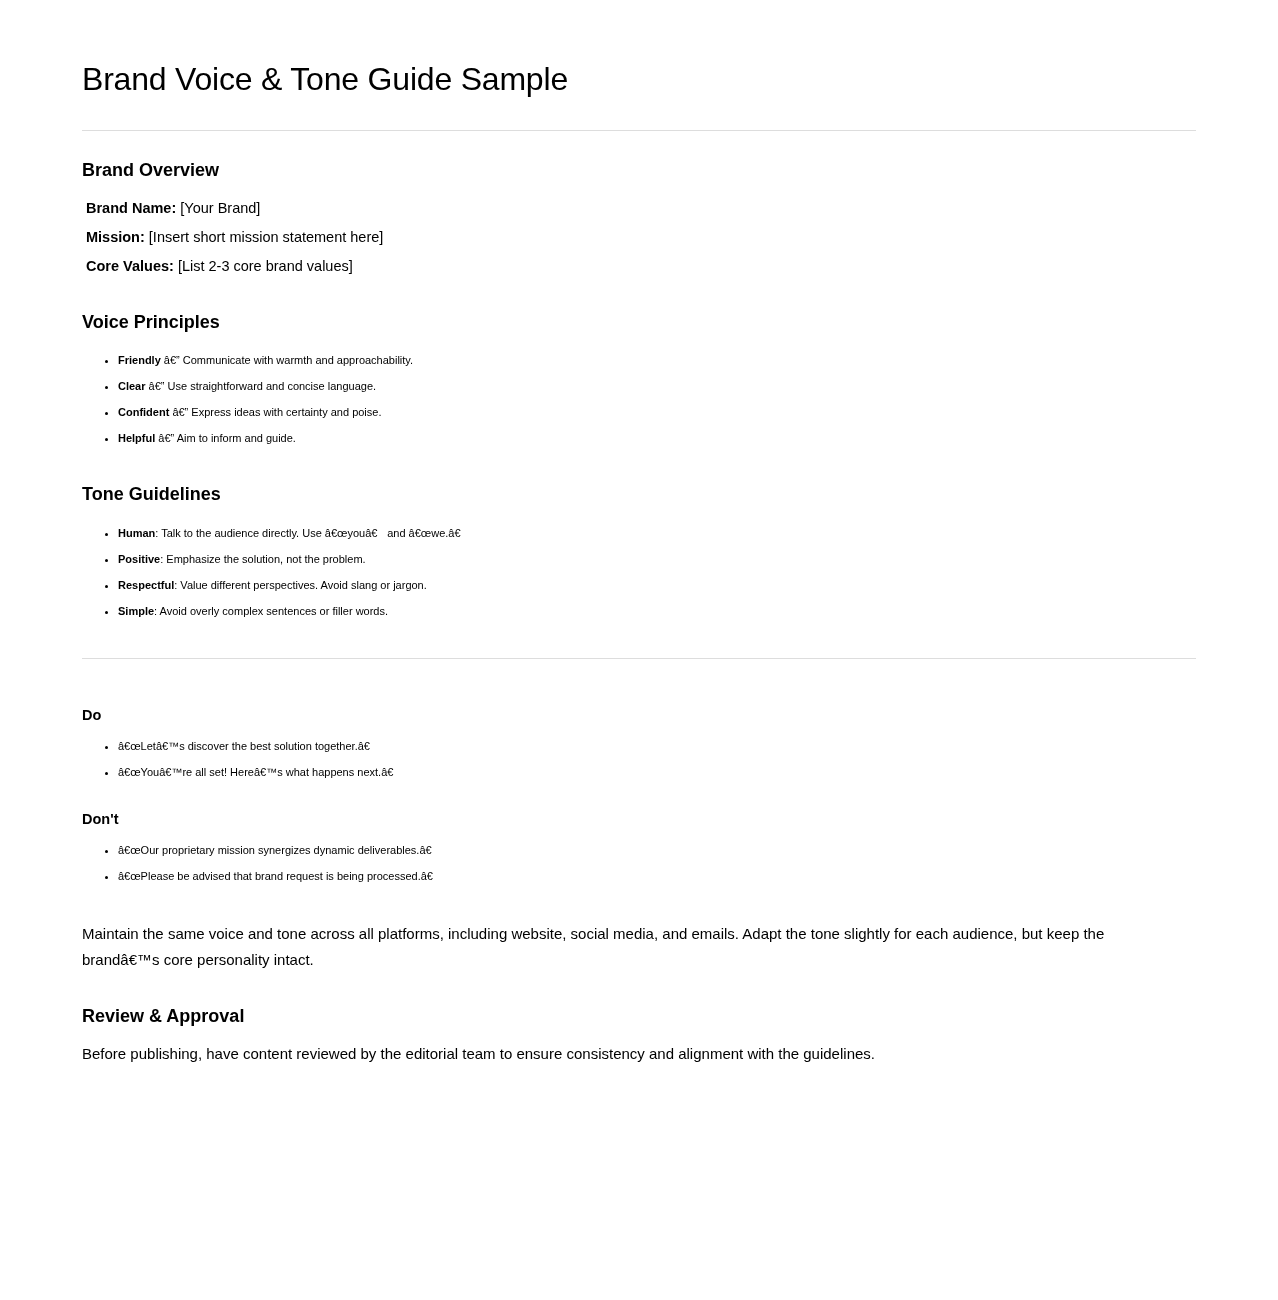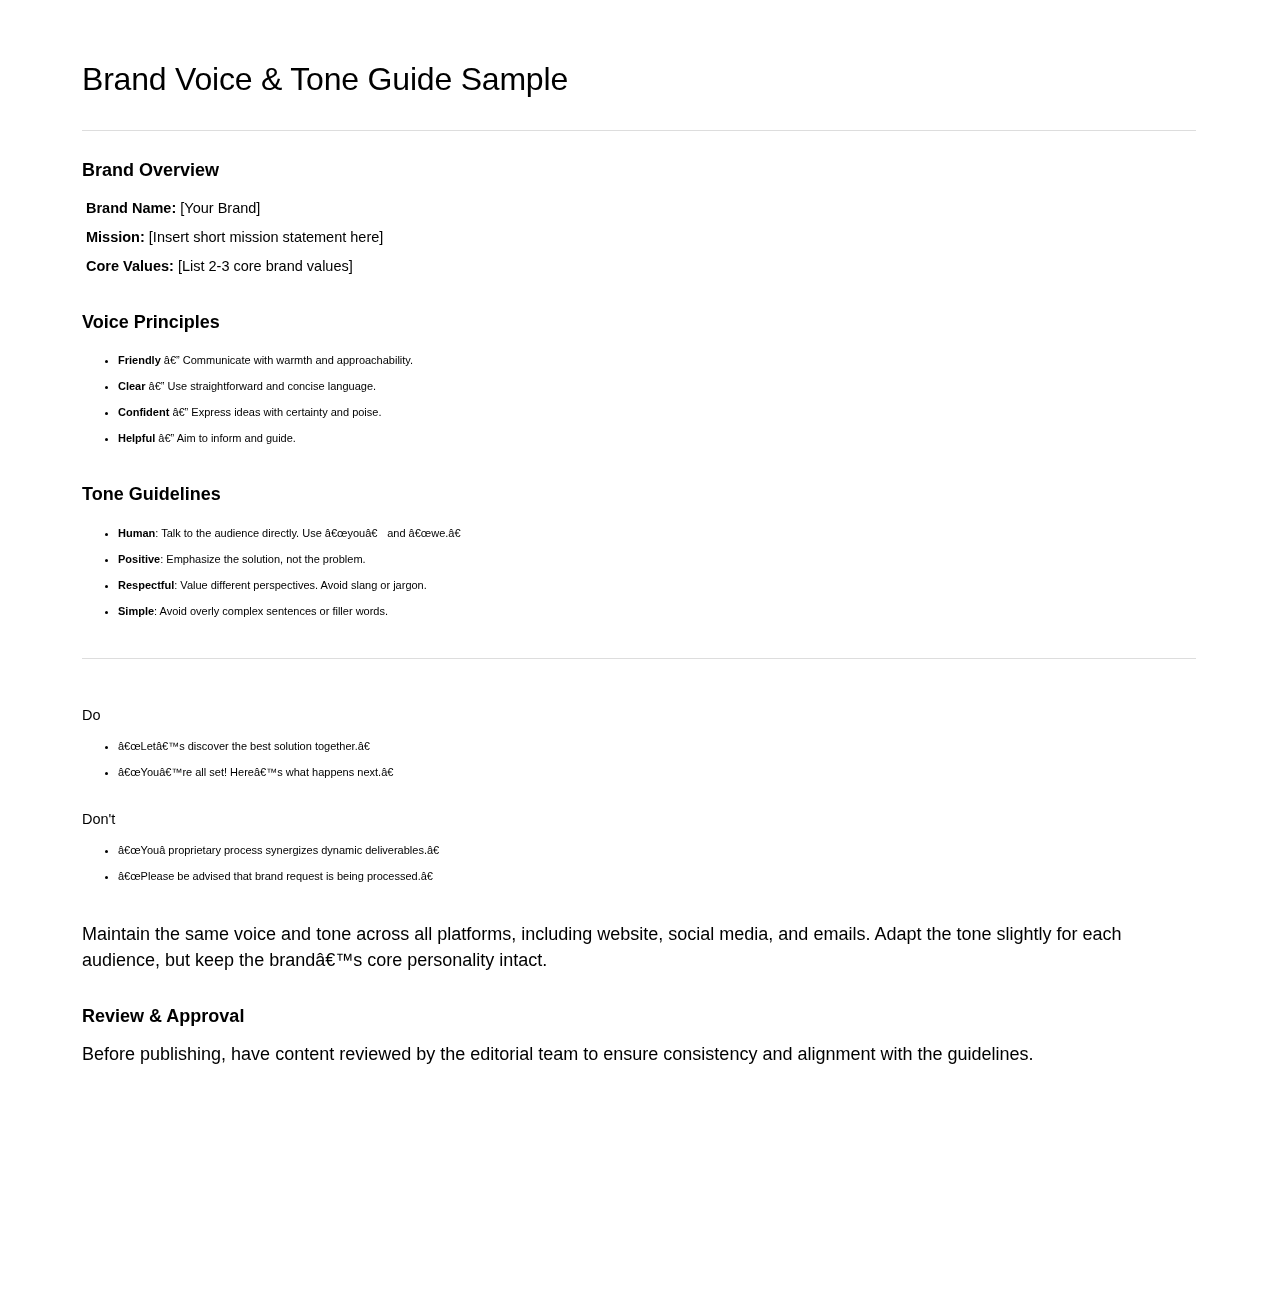--- a/index.html
+++ b/index.html
@@ -58,28 +58,28 @@
   ul.bullets li {
     font-size: 11px;
     line-height: 26px;
     margin-bottom: 0;
   }
   ul.bullets li b {
     font-weight: bold;
   }
   h3.subhead {
     font-size: 14.5px;
-    font-weight: normal;
+    font-weight: bold;
     margin: 0 0 10px 0;
   }
   .sub-block {
     margin-bottom: 26px;
   }
   p.body-text {
-    font-size: 18px;
+    font-size: 15px;
     line-height: 26px;
     margin: 0;
     max-width: 1100px;
   }
   .gap-lg { height: 18px; }
 </style>
 </head>
 <body>
 
 <div class="page">
@@ -150,21 +150,21 @@
       <h3 class="subhead">Do</h3>
       <ul class="bullets">
         <li>â€œLetâ€™s discover the best solution together.â€</li>
         <li>â€œYouâ€™re all set! Hereâ€™s what happens next.â€</li>
       </ul>
     </div>
 
     <div class="sub-block">
       <h3 class="subhead">Don't</h3>
       <ul class="bullets">
-        <li>â€œYouâ proprietary process synergizes dynamic deliverables.â€</li>
+        <li>â€œOur proprietary mission synergizes dynamic deliverables.â€</li>
         <li>â€œPlease be advised that brand request is being processed.â€</li>
       </ul>
     </div>
   </div>
 
   <div class="section-block">
     <p class="body-text">Maintain the same voice and tone across all platforms, including website, social media, and emails. Adapt the tone slightly for each audience, but keep the brandâ€™s core personality intact.</p>
   </div>
 
   <div class="section-block">

